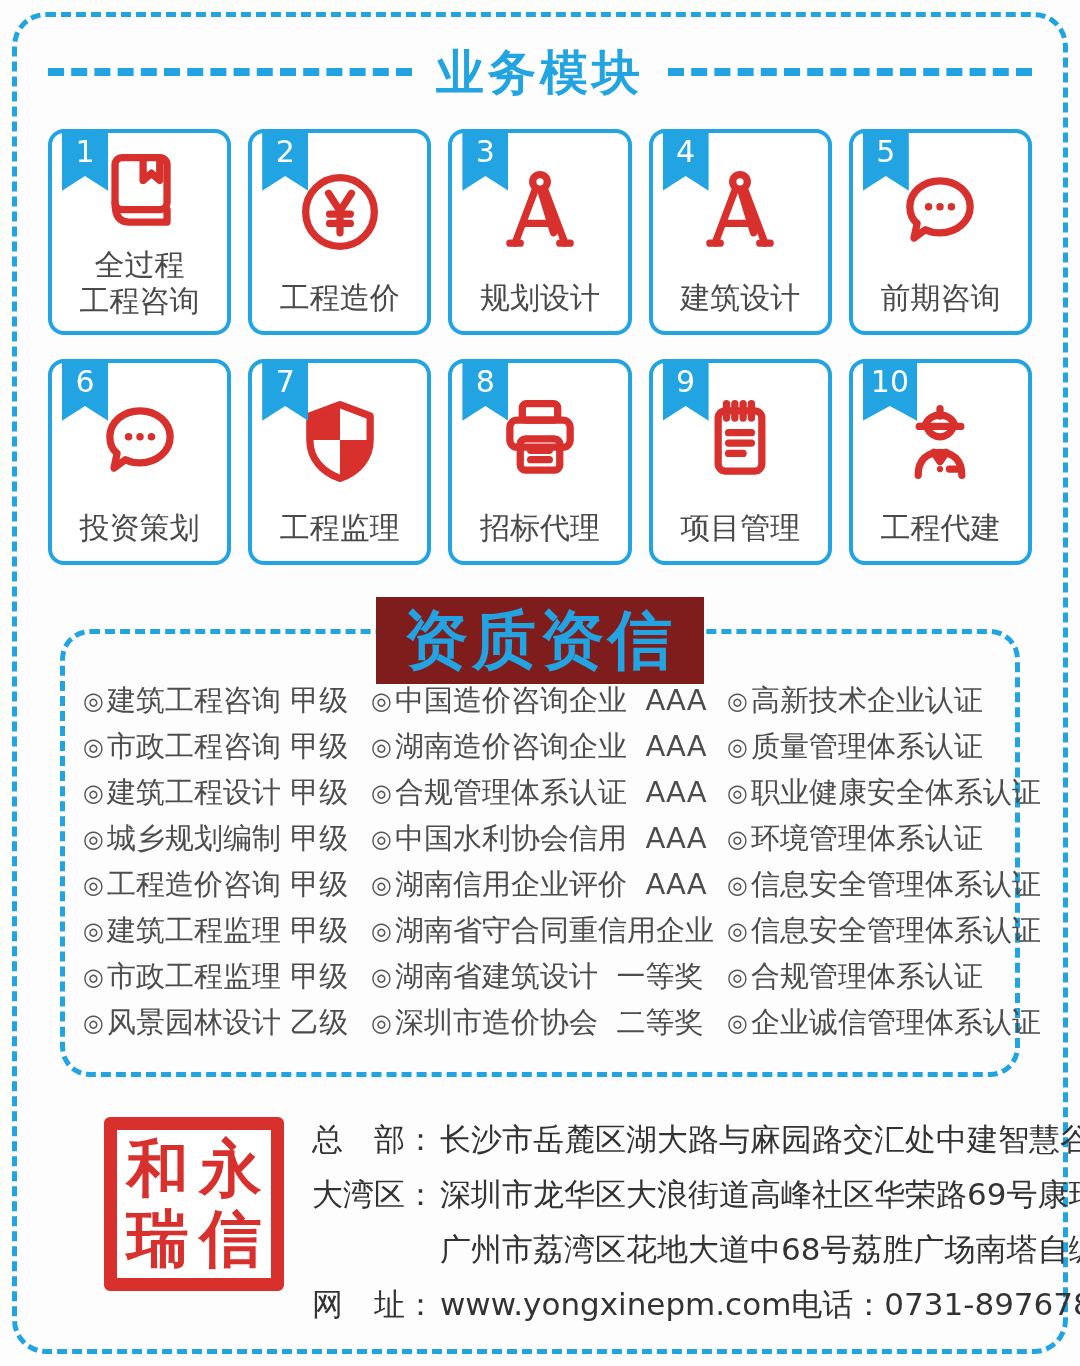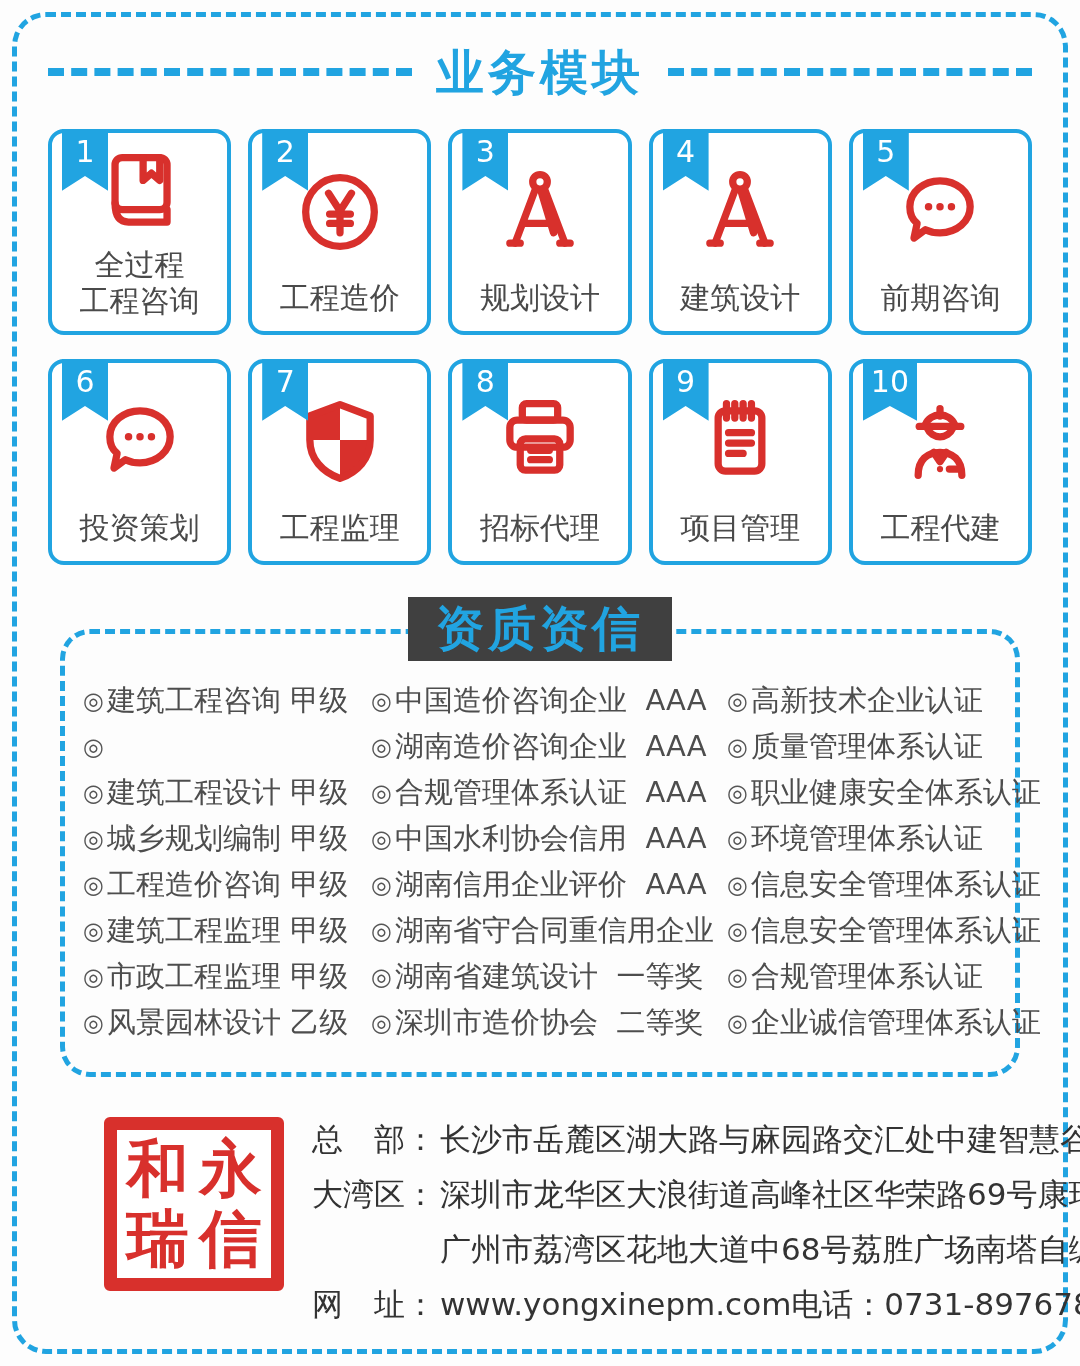--- a/index.html
+++ b/index.html
@@ -47,22 +47,22 @@
     font-size:30px; color:#4a4a4a; text-align:center;
     line-height:1.22; white-space:pre-line; font-weight:500;
   }
   .icon-stroke { stroke:#d8302c; stroke-width:7; fill:none; stroke-linecap:round; stroke-linejoin:round; }
   .icon-fill { fill:#d8302c; stroke:none; }
 
   
   .qual-wrap { position:relative; margin-top:64px; }
   .qual-title {
     position:absolute; top:-32px; left:50%; transform:translateX(-50%);
-    background:#404040; padding:0 28px; z-index:2;
-    font-size:48px; font-weight:bold; color:#21a4e1; letter-spacing:4px; white-space:nowrap;
+    background:#7f1d1d; padding:0 28px; z-index:2;
+    font-size:64px; font-weight:bold; color:#21a4e1; letter-spacing:4px; white-space:nowrap;
   }
   .qual-box {
     margin:0 12px; border:5px dashed #21a4e1; border-radius:30px;
     padding:44px 10px 26px 18px;
     display:grid; grid-template-columns:288px 356px 1fr;
   }
   .q-col { display:flex; flex-direction:column; }
   .q-item { display:flex; align-items:center; height:46px; }
   .q-bullet { font-size:24px; color:#555555; margin-right:3px; line-height:1; }
   .q-text { font-size:29px; color:#4d4d4d; white-space:pre; font-weight:500; }
@@ -230,20 +230,21 @@
   <div class="qual-wrap">
     <div class="qual-title">资质资信</div>
     <div class="qual-box">
       <div class="q-col">
           <div class="q-item">
             <span class="q-bullet">◎</span>
             <span class="q-text">建筑工程咨询 甲级</span>
           </div>
           <div class="q-item">
             <span class="q-bullet">◎</span>
+            <span class="q-text">市政工程咨询 甲级</span>
           </div>
           <div class="q-item">
             <span class="q-bullet">◎</span>
             <span class="q-text">建筑工程设计 甲级</span>
           </div>
           <div class="q-item">
             <span class="q-bullet">◎</span>
             <span class="q-text">城乡规划编制 甲级</span>
           </div>
           <div class="q-item">

